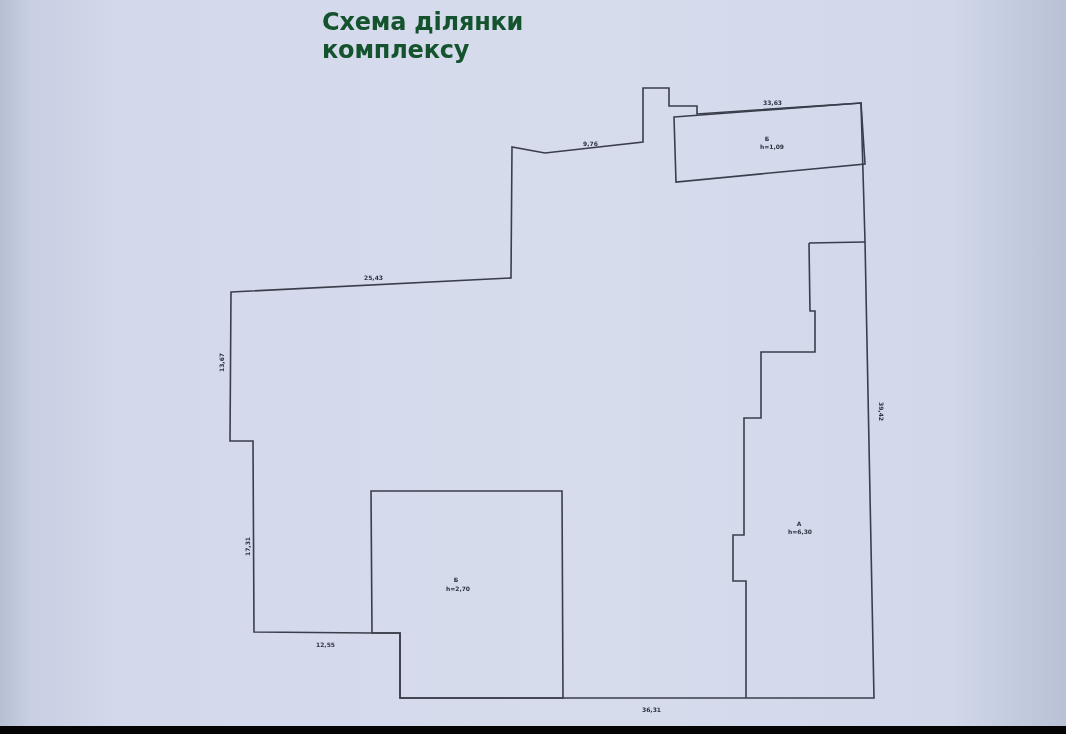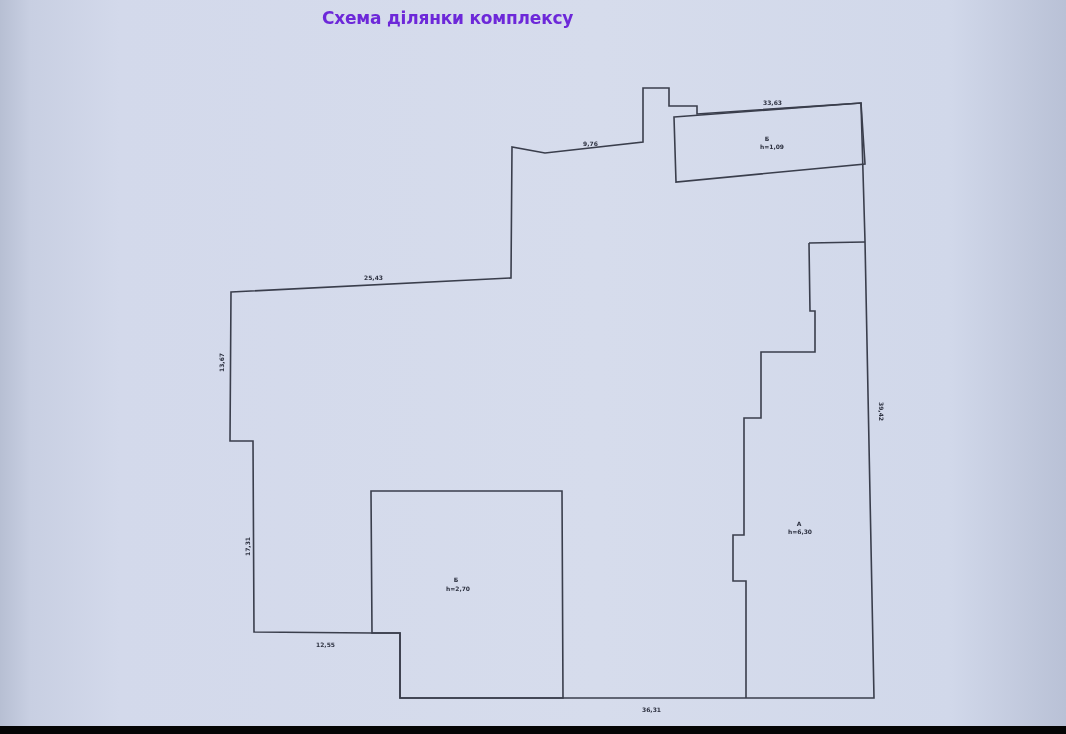--- a/index.html
+++ b/index.html
@@ -11,22 +11,22 @@
   .paper {
     position: absolute; left: 0; top: 0; width: 1066px; height: 726px;
     background:
       linear-gradient(90deg, #b7bfd3 0px, #c8cfe2 30px, #d3d9eb 120px, #d6dcec 600px, #d1d8ea 950px, #b9c1d6 1066px);
   }
   .bottom-bar {
     position: absolute; left: 0; top: 726px; width: 1066px; height: 8px; background: #050505;
   }
   .title {
     position: absolute; left: 322px; top: 8px; width: 330px; text-align: left;
-    font-family: "DejaVu Sans", sans-serif; font-weight: bold; font-size: 17px;
-    color: #6d28d9; letter-spacing: -0.2px;
+    font-family: "DejaVu Sans", sans-serif; font-weight: bold; font-size: 24px;
+    color: #14532d; letter-spacing: -0.2px;
   }
   svg.plan { position: absolute; left: 0; top: 0; }
   .dim { font-family: "DejaVu Sans", sans-serif; font-size: 6px; fill: #2d3140; font-weight: bold; }
   .lbl { font-family: "DejaVu Sans", sans-serif; font-size: 6px; fill: #2d3140; font-weight: bold; }
 </style>
 </head>
 <body>
 
 <div class="paper"></div>
 

